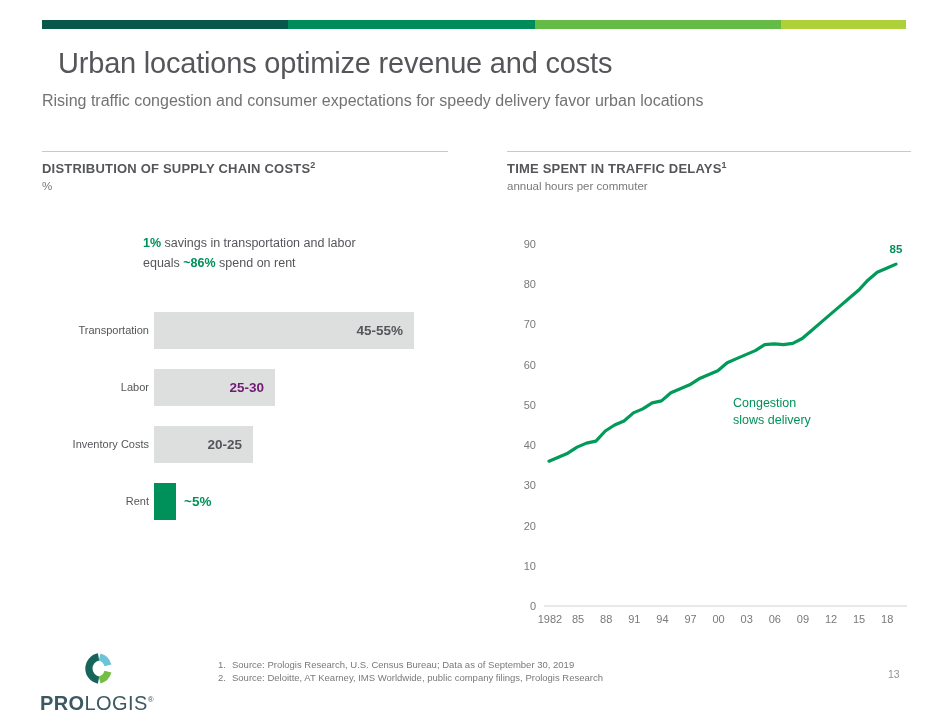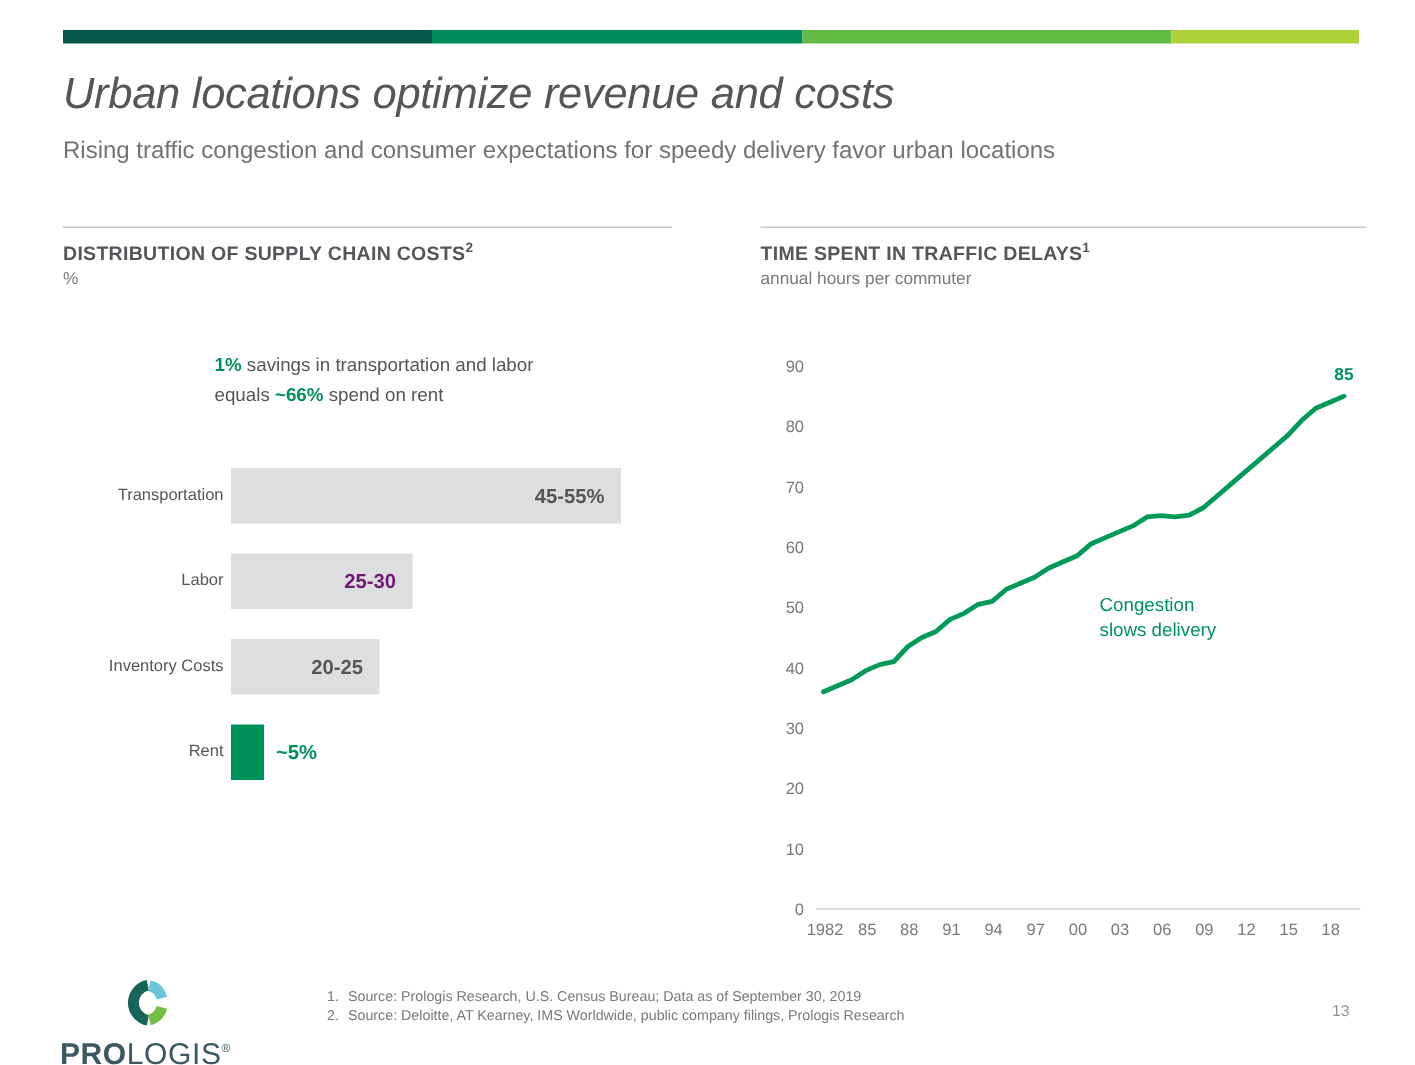--- a/index.html
+++ b/index.html
@@ -1,19 +1,19 @@
 <!DOCTYPE html>
 <html><head>
 <meta charset="utf-8">
 <style>
   html,body{margin:0;padding:0;background:#ffffff;}
   .slide{position:relative;width:943px;height:710px;background:#ffffff;overflow:hidden;
          font-family:"Liberation Sans",sans-serif;color:#55565A;}
   .seg{position:absolute;top:20px;height:9px;}
-  .page-title{position:absolute;left:42px;top:47px;font-size:29px;font-weight:400;color:#55565A;letter-spacing:-0.2px;font-style:italic;}
+  .page-title{position:absolute;left:58px;top:47px;font-size:29px;font-weight:400;color:#55565A;letter-spacing:-0.2px;}
   .page-subtitle{position:absolute;left:42px;top:92px;font-size:16px;font-weight:400;color:#737373;}
   .rule{position:absolute;height:1px;background:#C9CAC8;top:151px;}
   .panel-title{position:absolute;top:160px;font-size:13px;font-weight:700;color:#55565A;letter-spacing:0.2px;}
   .panel-title sup{font-size:9px;}
   .panel-unit{position:absolute;top:180px;font-size:11.5px;color:#77797C;}
   .annotation{position:absolute;left:143px;top:233px;font-size:12.5px;color:#55565A;line-height:1.6;}
   .hl{color:#00915A;font-weight:700;}
   .bar-chart{position:absolute;left:42px;top:312px;width:420px;height:230px;}
   .bar-row{position:absolute;left:16px;display:flex;height:37px;}
   .bar-label{width:91px;text-align:right;font-size:11px;line-height:37px;color:#55565A;white-space:nowrap;}
@@ -54,21 +54,21 @@
   <div class="page-subtitle">Rising traffic congestion and consumer expectations for speedy delivery favor urban locations</div>
 
   <div class="rule" style="left:42px;width:406px;"></div>
   <div class="panel-title" style="left:42px;">
     <span>DISTRIBUTION OF SUPPLY CHAIN COSTS</span><sup>2</sup>
   </div>
   <div class="panel-unit" style="left:42px;">%</div>
 
   <div class="annotation">
       <div><span class="hl">1%</span><span> savings in transportation and labor</span></div>
-      <div><span>equals </span><span class="hl">~66%</span><span> spend on rent</span></div>
+      <div><span>equals </span><span class="hl">~86%</span><span> spend on rent</span></div>
     </div>
 
   <div class="bar-chart">
       <div class="bar-row" style="top: 0px;">
         <div class="bar-label">Transportation</div>
         <div class="bar" style="width: 260px; background: rgb(221, 222, 222);">
           <span class="bar-value inside" style="color: rgb(85, 86, 90);">45-55%</span>
         </div>
       </div>
       <div class="bar-row" style="top: 57px;">

